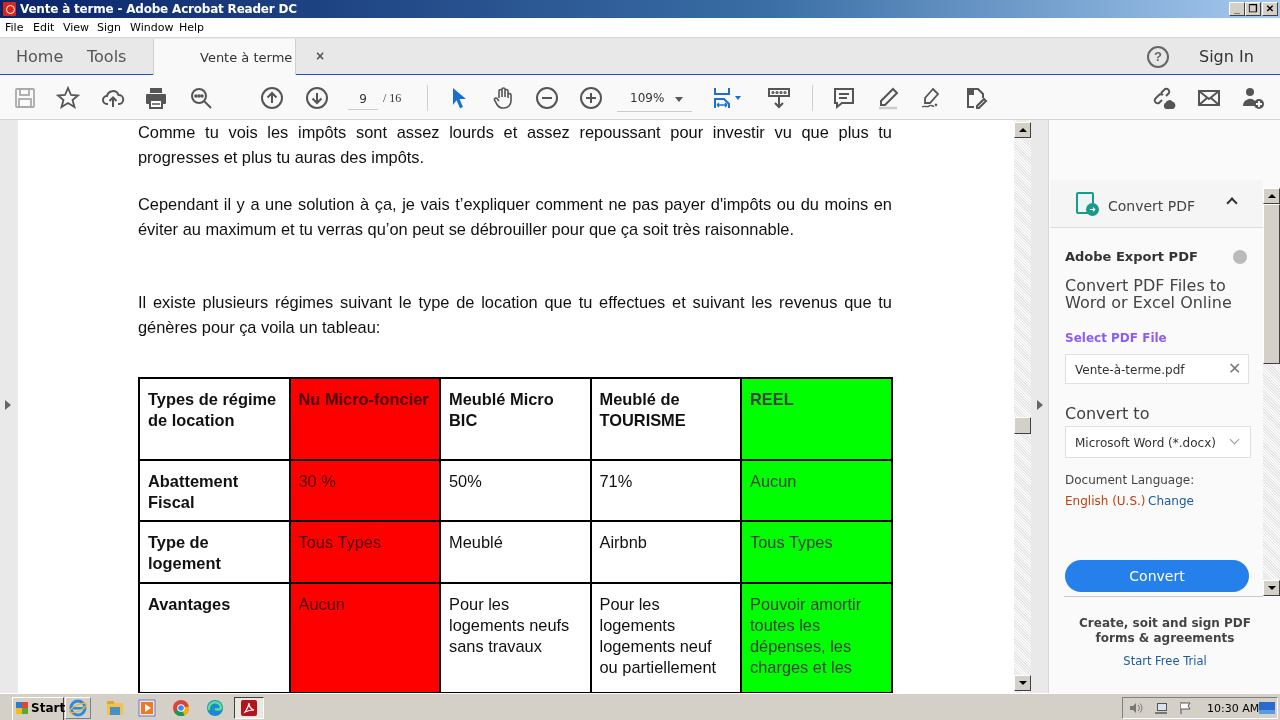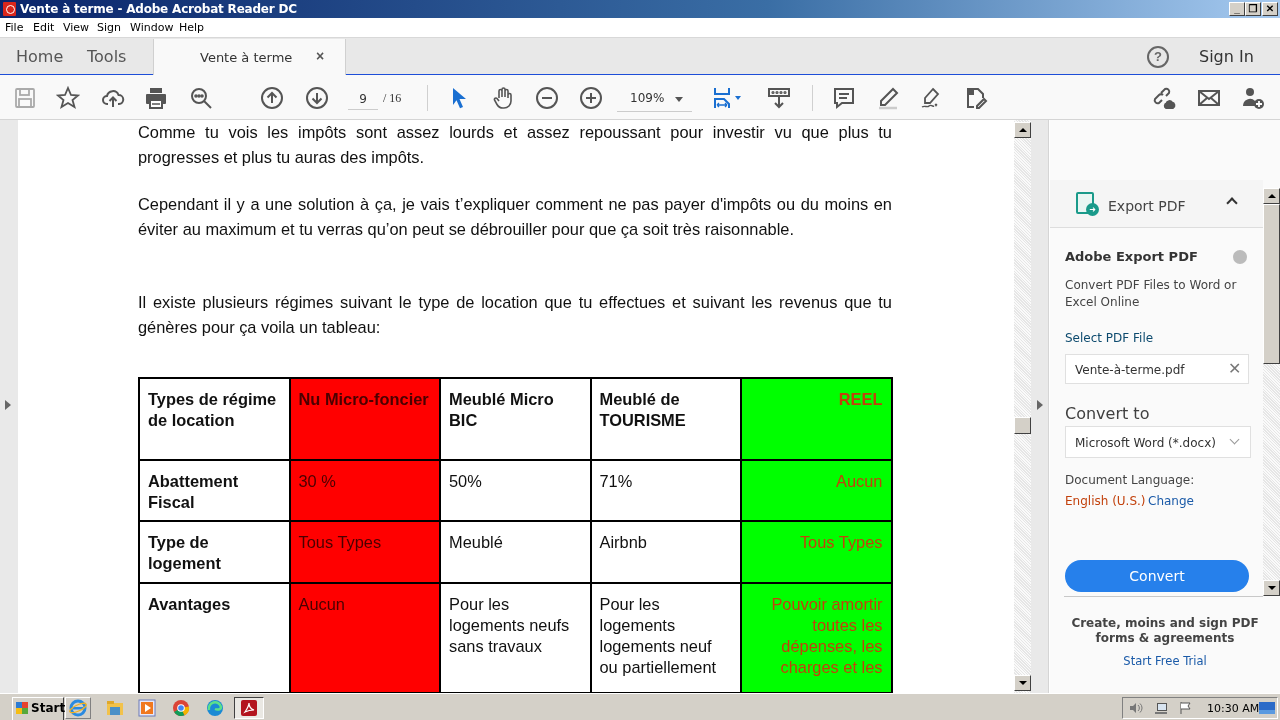--- a/index.html
+++ b/index.html
@@ -13,21 +13,21 @@
   #titlebar .title { position:absolute; left:20px; top:2px; font-size:12px; font-weight:bold; font-family: "DejaVu Sans", sans-serif; letter-spacing:-0.2px; }
   .winbtn { position:absolute; top:2px; width:16px; height:14px; background:#d4d0c8; border:1px solid; border-color:#fff #404040 #404040 #fff; font-size:10px; line-height:12px; text-align:center; color:#000; font-weight:bold; }
 
   
   #menubar { position:absolute; left:0; top:18px; width:1280px; height:20px; background:#fff; border-bottom:1px solid #d8d8d8; }
   #menubar span { position:absolute; top:3px; font-size:11px; color:#000; font-family:"DejaVu Sans", sans-serif; }
 
   
   #tabrow { position:absolute; left:0; top:38px; width:1280px; height:37px; background:#e8e8e8; border-bottom:1px solid #1d4ed8; }
   #tabrow .navtab { position:absolute; top:9px; font-size:16px; color:#555; font-family:"DejaVu Sans", sans-serif; }
-  #doc-tab { position:absolute; left:153px; top:1px; width:193px; height:37px; background:#f9f9f9; border-left:1px solid #d0d0d0; border-right:1px solid #d0d0d0; }
+  #doc-tab { position:absolute; left:153px; top:1px; width:143px; height:37px; background:#f9f9f9; border-left:1px solid #d0d0d0; border-right:1px solid #d0d0d0; }
   #doc-tab .label { position:absolute; left:46px; top:11px; font-size:13px; color:#333; font-family:"DejaVu Sans", sans-serif; }
   #doc-tab .close { position:absolute; left:162px; top:9px; font-size:14px; color:#555; font-weight:bold; }
   #help-icon { position:absolute; left:1147px; top:8px; width:22px; height:22px; border:2px solid #666; border-radius:50%; font-size:13px; text-align:center; line-height:18px; color:#666; font-weight:bold; }
   #signin { position:absolute; left:1199px; top:9px; font-size:16px; color:#333; font-family:"DejaVu Sans", sans-serif; }
 
   
   #toolbar { position:absolute; left:0; top:75px; width:1280px; height:45px; background:#f9f9f9; border-bottom:1px solid #d5d5d5; }
   .tb { position:absolute; top:10px; width:26px; height:26px; display:flex; align-items:center; justify-content:center; }
   .tb svg { width:24px; height:24px; }
   .sep { position:absolute; top:10px; width:1px; height:26px; background:#d0d0d0; }
@@ -46,21 +46,21 @@
 
   
   #regime-table { position:absolute; left:120px; top:257px; border-collapse:collapse; font-family:"Liberation Sans", sans-serif; font-size:16.4px; color:#111; }
   #regime-table td { border:2px solid #000; vertical-align:top; padding:10px 8px 0 8px; line-height:21px; width:150.5px; }
   #regime-table tr.r0 td { height:82px; }
   #regime-table tr.r1 td { height:61px; }
   #regime-table tr.r2 td { height:62px; }
   #regime-table tr.r3 td { height:110px; }
   #regime-table td.head { font-weight:bold; }
   #regime-table td.red { background:#ff0000; color:#4a0000; }
-  #regime-table td.green { background:#00ff00; color:#c2410c;text-align:right; }
+  #regime-table td.green { background:#00ff00; color:#404040; }
 
   
   #doc-scroll { position:absolute; left:1014px; top:0; width:17px; height:573px; background: repeating-linear-gradient(45deg, #e6e6e6 0 1px, #fafafa 1px 2px); }
   .sb-btn { position:absolute; width:17px; height:16px; background:#d4d0c8; border:1px solid; border-color:#fff #404040 #404040 #fff; }
   .sb-up::after { content:""; position:absolute; left:4px; top:5px; border-left:4px solid transparent; border-right:4px solid transparent; border-bottom:4px solid #000; }
   .sb-down::after { content:""; position:absolute; left:4px; top:5px; border-left:4px solid transparent; border-right:4px solid transparent; border-top:4px solid #000; }
   .sb-thumb { position:absolute; width:17px; background:#d4d0c8; border:1px solid; border-color:#fff #404040 #404040 #fff; }
 
   #right-strip { position:absolute; left:1031px; top:120px; width:18px; height:573px; background:#e9e9e9; border-right:1px solid #d5d5d5; }
   #right-strip .arrow { position:absolute; left:6px; top:280px; width:0; height:0; border-top:5px solid transparent; border-bottom:5px solid transparent; border-left:6px solid #666; }
@@ -69,22 +69,22 @@
   #right-pane { position:absolute; left:1050px; top:120px; width:230px; height:573px; background:#fafafa; font-family:"DejaVu Sans", sans-serif; }
   #tool-search { position:absolute; left:15px; top:17px; width:200px; height:34px; border:1px solid #d5d5d5; background:#fff; font-size:12px; color:#888; padding-left:12px; font-family:"DejaVu Sans", sans-serif; }
   #export-header { position:absolute; left:0; top:60px; width:213px; height:48px; border-bottom:1px solid #ddd; background:#f5f5f5; }
   #export-header .ico { position:absolute; left:26px; top:12px; width:18px; height:22px; background:#e9f6f3; border:2px solid #1a9a8a; border-radius:2px; }
   #export-header .ico::after { content:"➜"; position:absolute; left:8px; top:9px; width:13px; height:13px; border-radius:50%; background:#1a9a8a; color:#fff; font-size:8px; line-height:13px; text-align:center; }
   #export-header .lbl { position:absolute; left:58px; top:18px; font-size:14px; color:#444; }
   #export-header .chev { position:absolute; left:178px; top:19px; width:8px; height:8px; border-left:2px solid #333; border-top:2px solid #333; transform:rotate(45deg); }
   #pane-inner { position:absolute; left:0; top:108px; width:213px; height:465px; overflow:hidden; }
   #aep-title { position:absolute; left:15px; top:21px; font-size:13px; font-weight:bold; color:#333; }
   #aep-icon { position:absolute; left:183px; top:22px; width:14px; height:14px; border-radius:50%; background:#bbb; }
-  #aep-desc { position:absolute; left:15px; top:49px; width:175px; font-size:12px; line-height:17px; color:#444; }
-  #select-file { position:absolute; left:15px; top:103px; font-size:12px; color:#0c4a6e; }
+  #aep-desc { position:absolute; left:15px; top:49px; width:175px; font-size:16px; line-height:17px; color:#444; }
+  #select-file { position:absolute; left:15px; top:103px; font-size:12px; color:#8b5cf6;font-weight:bold; }
   #file-box { position:absolute; left:15px; top:126px; width:184px; height:30px; border:1px solid #e0e0e0; background:#fff; }
   #file-box .name { position:absolute; left:9px; top:8px; font-size:12px; color:#333; }
   #file-box .x { position:absolute; left:162px; top:4px; font-size:16px; color:#777; }
   #convert-to { position:absolute; left:15px; top:176px; font-size:16px; color:#404040; }
   #format-select { position:absolute; left:15px; top:198px; width:186px; height:32px; border:1px solid #e0e0e0; background:#fff; }
   #format-select .val { position:absolute; left:9px; top:9px; font-size:12px; color:#333; }
   #format-select .chev { position:absolute; left:165px; top:9px; width:7px; height:7px; border-right:1.5px solid #999; border-bottom:1.5px solid #999; transform:rotate(45deg); }
   #doc-lang { position:absolute; left:15px; top:245px; font-size:12px; color:#444; }
   #lang-val { position:absolute; left:15px; top:266px; font-size:12px; color:#c2410c; }
   #lang-change { position:absolute; left:98px; top:266px; font-size:12px; color:#1a5aa8; }
@@ -332,21 +332,21 @@
   </div>
 </div>
 
 <div id="right-strip">
   <div class="arrow"></div>
 </div>
 
 <div id="right-pane">
   <div id="export-header">
     <div class="ico"></div>
-    <span class="lbl">Export PDF</span>
+    <span class="lbl">Convert PDF</span>
     <span class="chev"></span>
   </div>
   <div id="pane-inner">
     <div id="aep-title">Adobe Export PDF</div>
     <div id="aep-icon"></div>
     <div id="aep-desc">Convert PDF Files to Word or Excel Online</div>
     <div id="select-file">Select PDF File</div>
     <div id="file-box">
       <span class="name">Vente-à-terme.pdf</span>
       <span class="x">✕</span>
@@ -361,21 +361,21 @@
     <div id="lang-change">Change</div>
     <button id="convert-btn">Convert</button>
     <div id="pane-divider"></div>
   </div>
   <div id="pane-scroll">
     <div class="sb-btn sb-up" style="top:0"></div>
     <div class="sb-thumb" style="top:16px;height:160px"></div>
     <div class="sb-btn sb-down" style="top:392px"></div>
   </div>
   <div id="promo">
-    <div class="t">Create, moins and sign PDF</div>
+    <div class="t">Create, soit and sign PDF</div>
     <div class="t">forms &amp; agreements</div>
     <span class="link">Start Free Trial</span>
   </div>
 </div>
 
 <div id="taskbar">
   <div id="start-btn">
     <span class="flag"></span>
     <span class="lbl">Start</span>
   </div>

